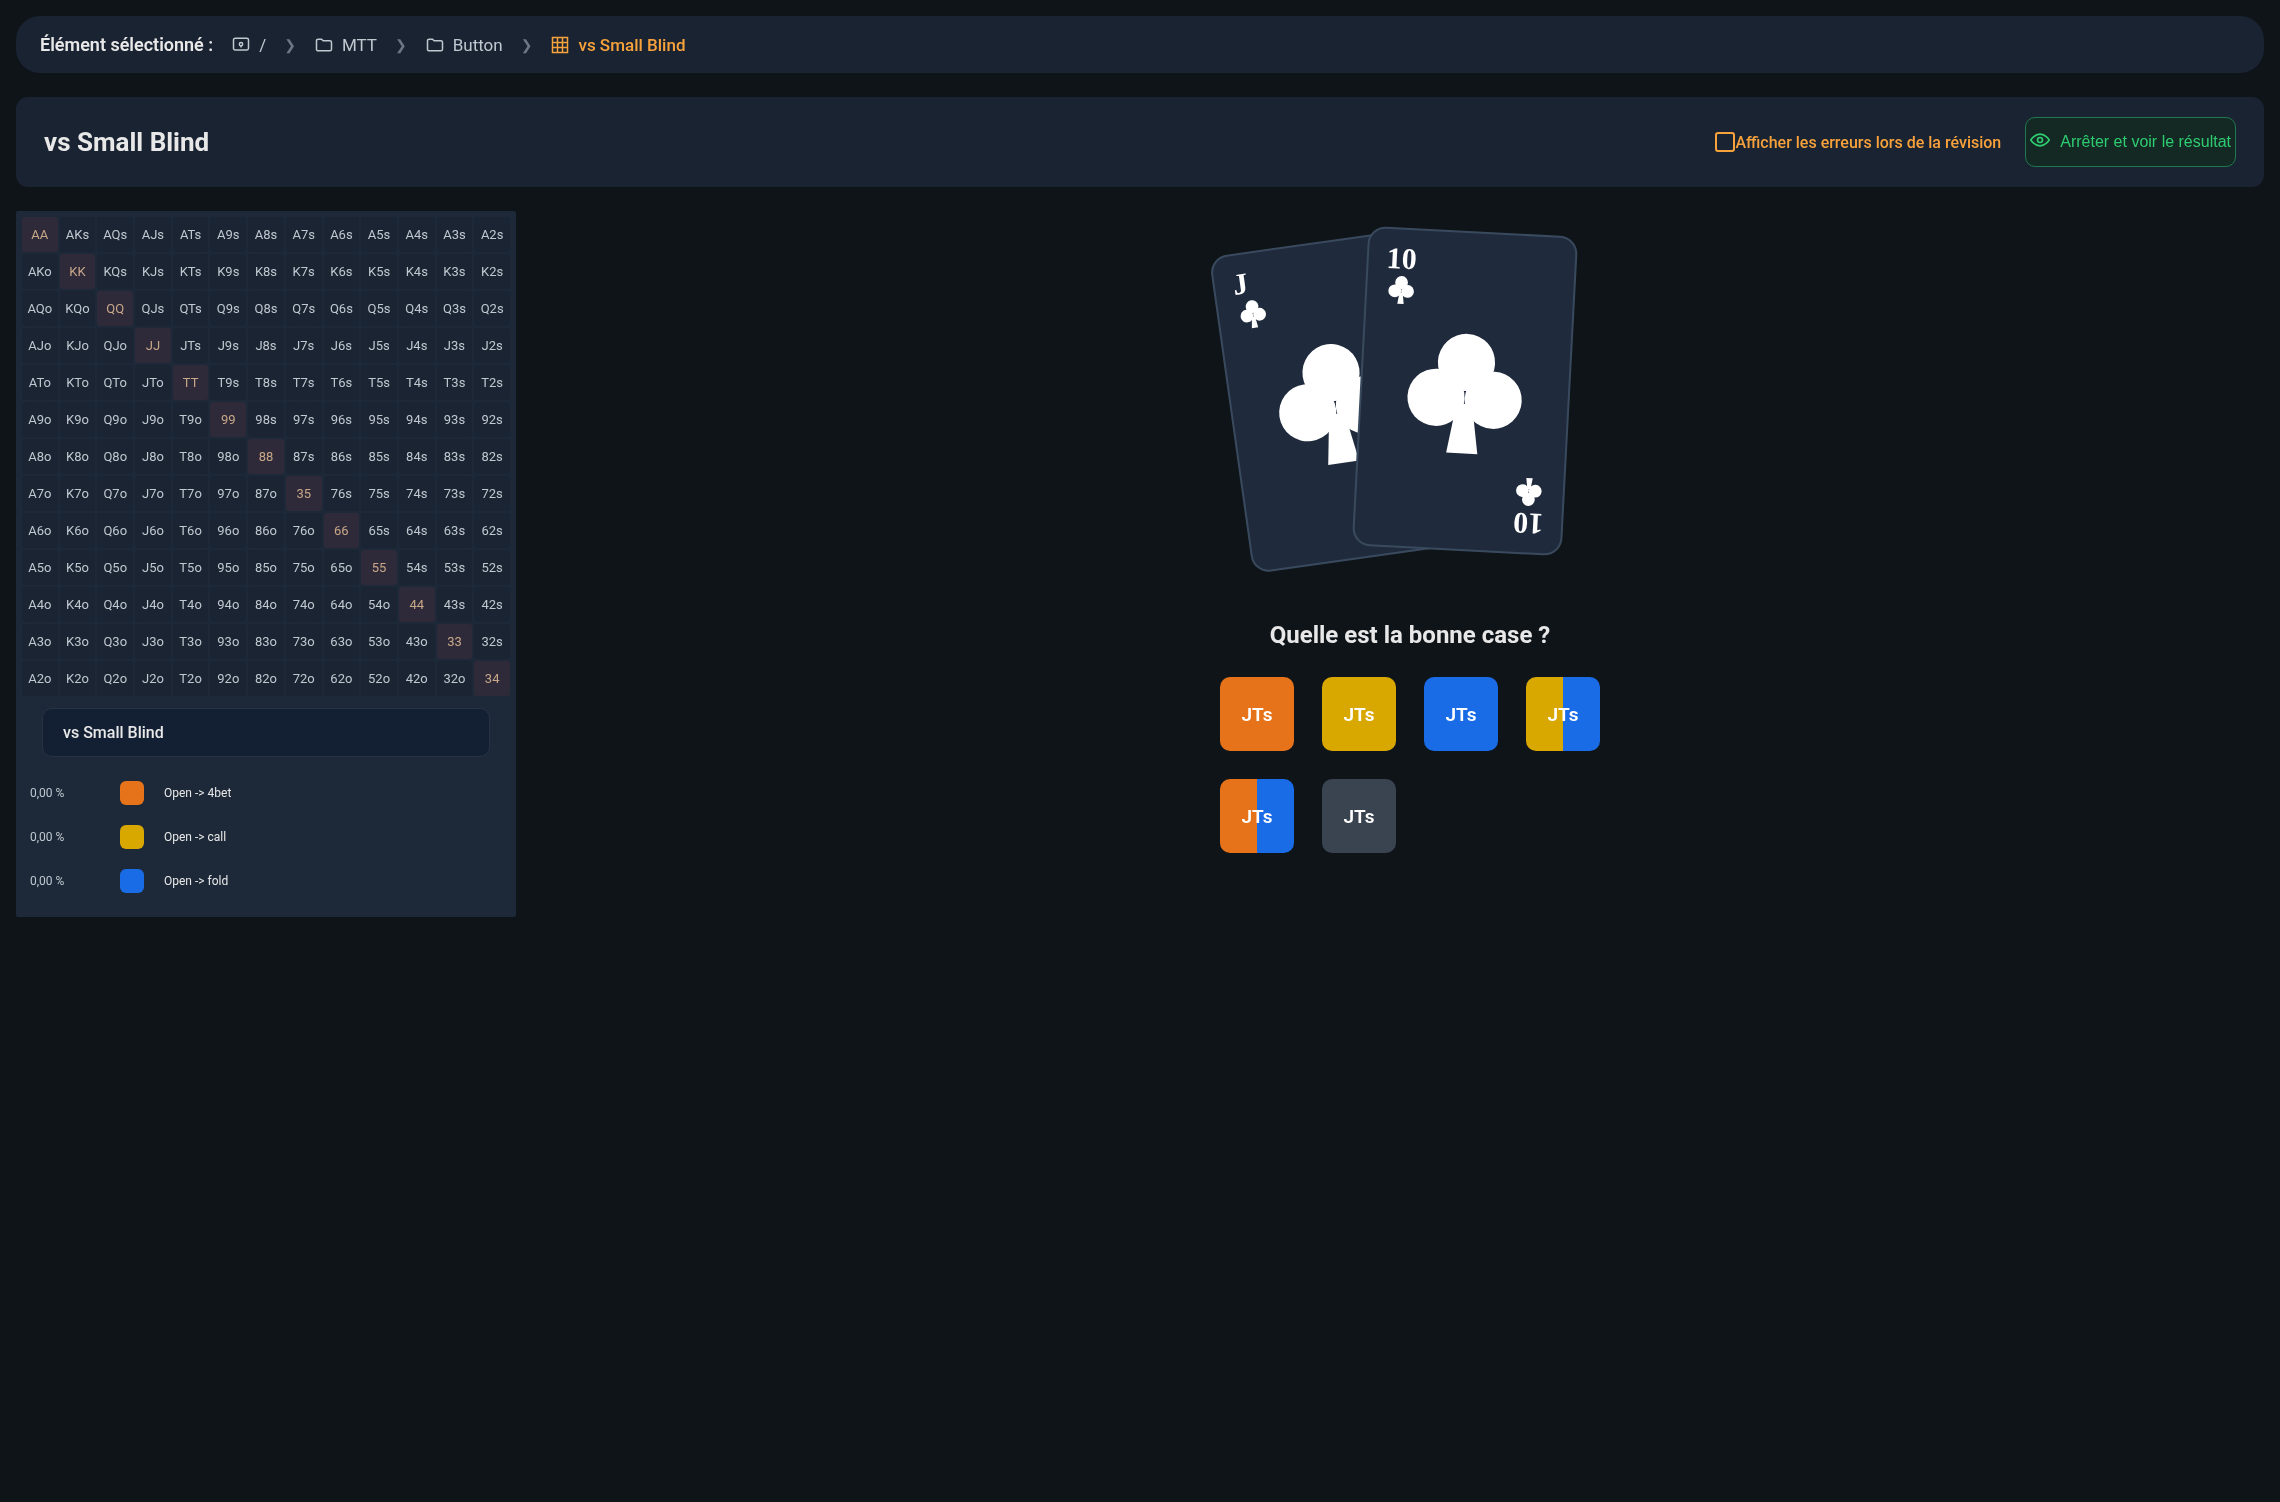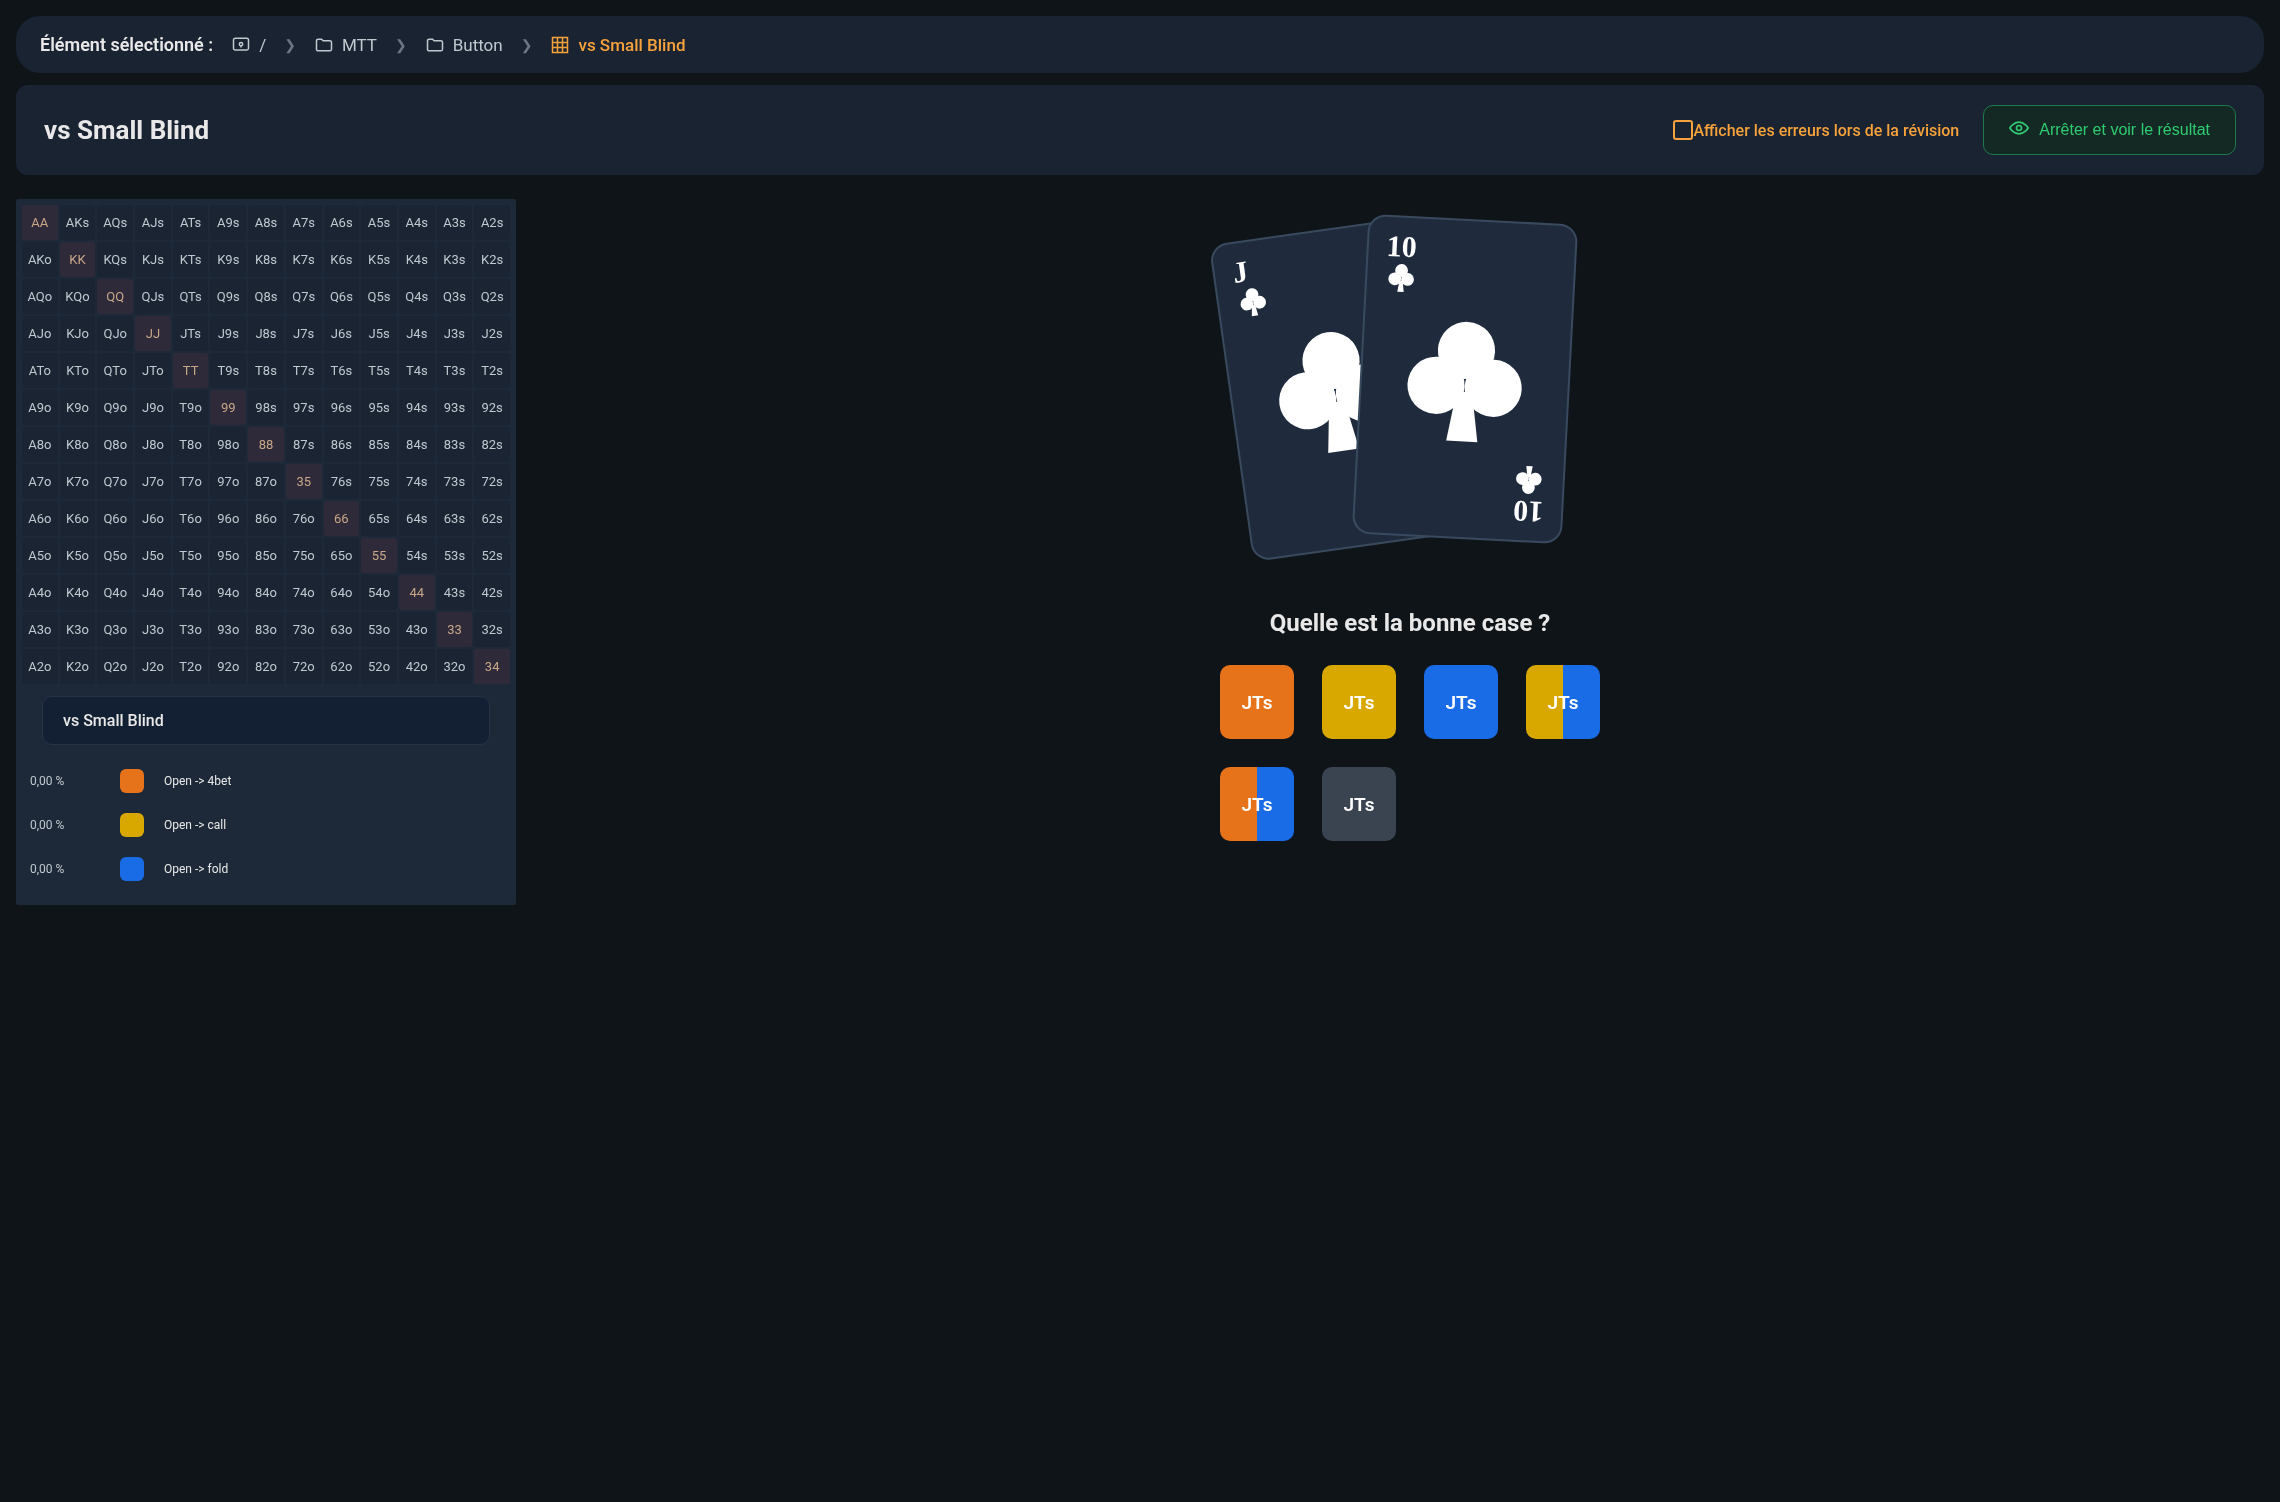--- a/index.html
+++ b/index.html
@@ -10,21 +10,21 @@
   padding: 16px;
   min-width: 1360px;
 }
 .breadcrumb-bar {
   background: #1a2332;
   border-radius: 24px;
   padding: 18px 24px;
   display: flex;
   align-items: center;
   gap: 18px;
-  margin-bottom: 12px;
+  margin-bottom: 24px;
 }
 .breadcrumb-label { font-weight: 600; font-size: 18px; }
 .breadcrumb-item { display: flex; align-items: center; gap: 8px; font-size: 17px; color: #c0c8d0; }
 .breadcrumb-item.current { color: #f7a23b; font-weight: 500; }
 .chevron { color: #6b7785; font-size: 14px; }
 .icon-folder, .icon-root, .icon-grid { display: inline-flex; width: 20px; height: 20px; }
 
 .header-row {
   background: #1a2332;
   border-radius: 12px;
@@ -37,21 +37,21 @@
 .page-title { font-size: 26px; font-weight: 700; }
 .header-actions { display: flex; align-items: center; gap: 24px; }
 .checkbox-wrap { display: flex; align-items: center; }
 .checkbox-box { width: 20px; height: 20px; border: 2px solid #f7a23b; border-radius: 3px; }
 .checkbox-label { color: #f7a23b; font-size: 16px; font-weight: 500; }
 .stop-btn {
   border: 1px solid #1e7a4e;
   background: #142924;
   color: #2ecc71;
   border-radius: 10px;
-  padding: 12px 25px;
+  padding: 12px 4px;
   font-size: 16px;
   font-weight: 500;
   display: flex;
   align-items: center;
   gap: 10px;
   cursor: pointer;
 }
 
 .main-content { display: flex; gap: 40px; }
 .left-panel { flex: 0 0 500px; }

